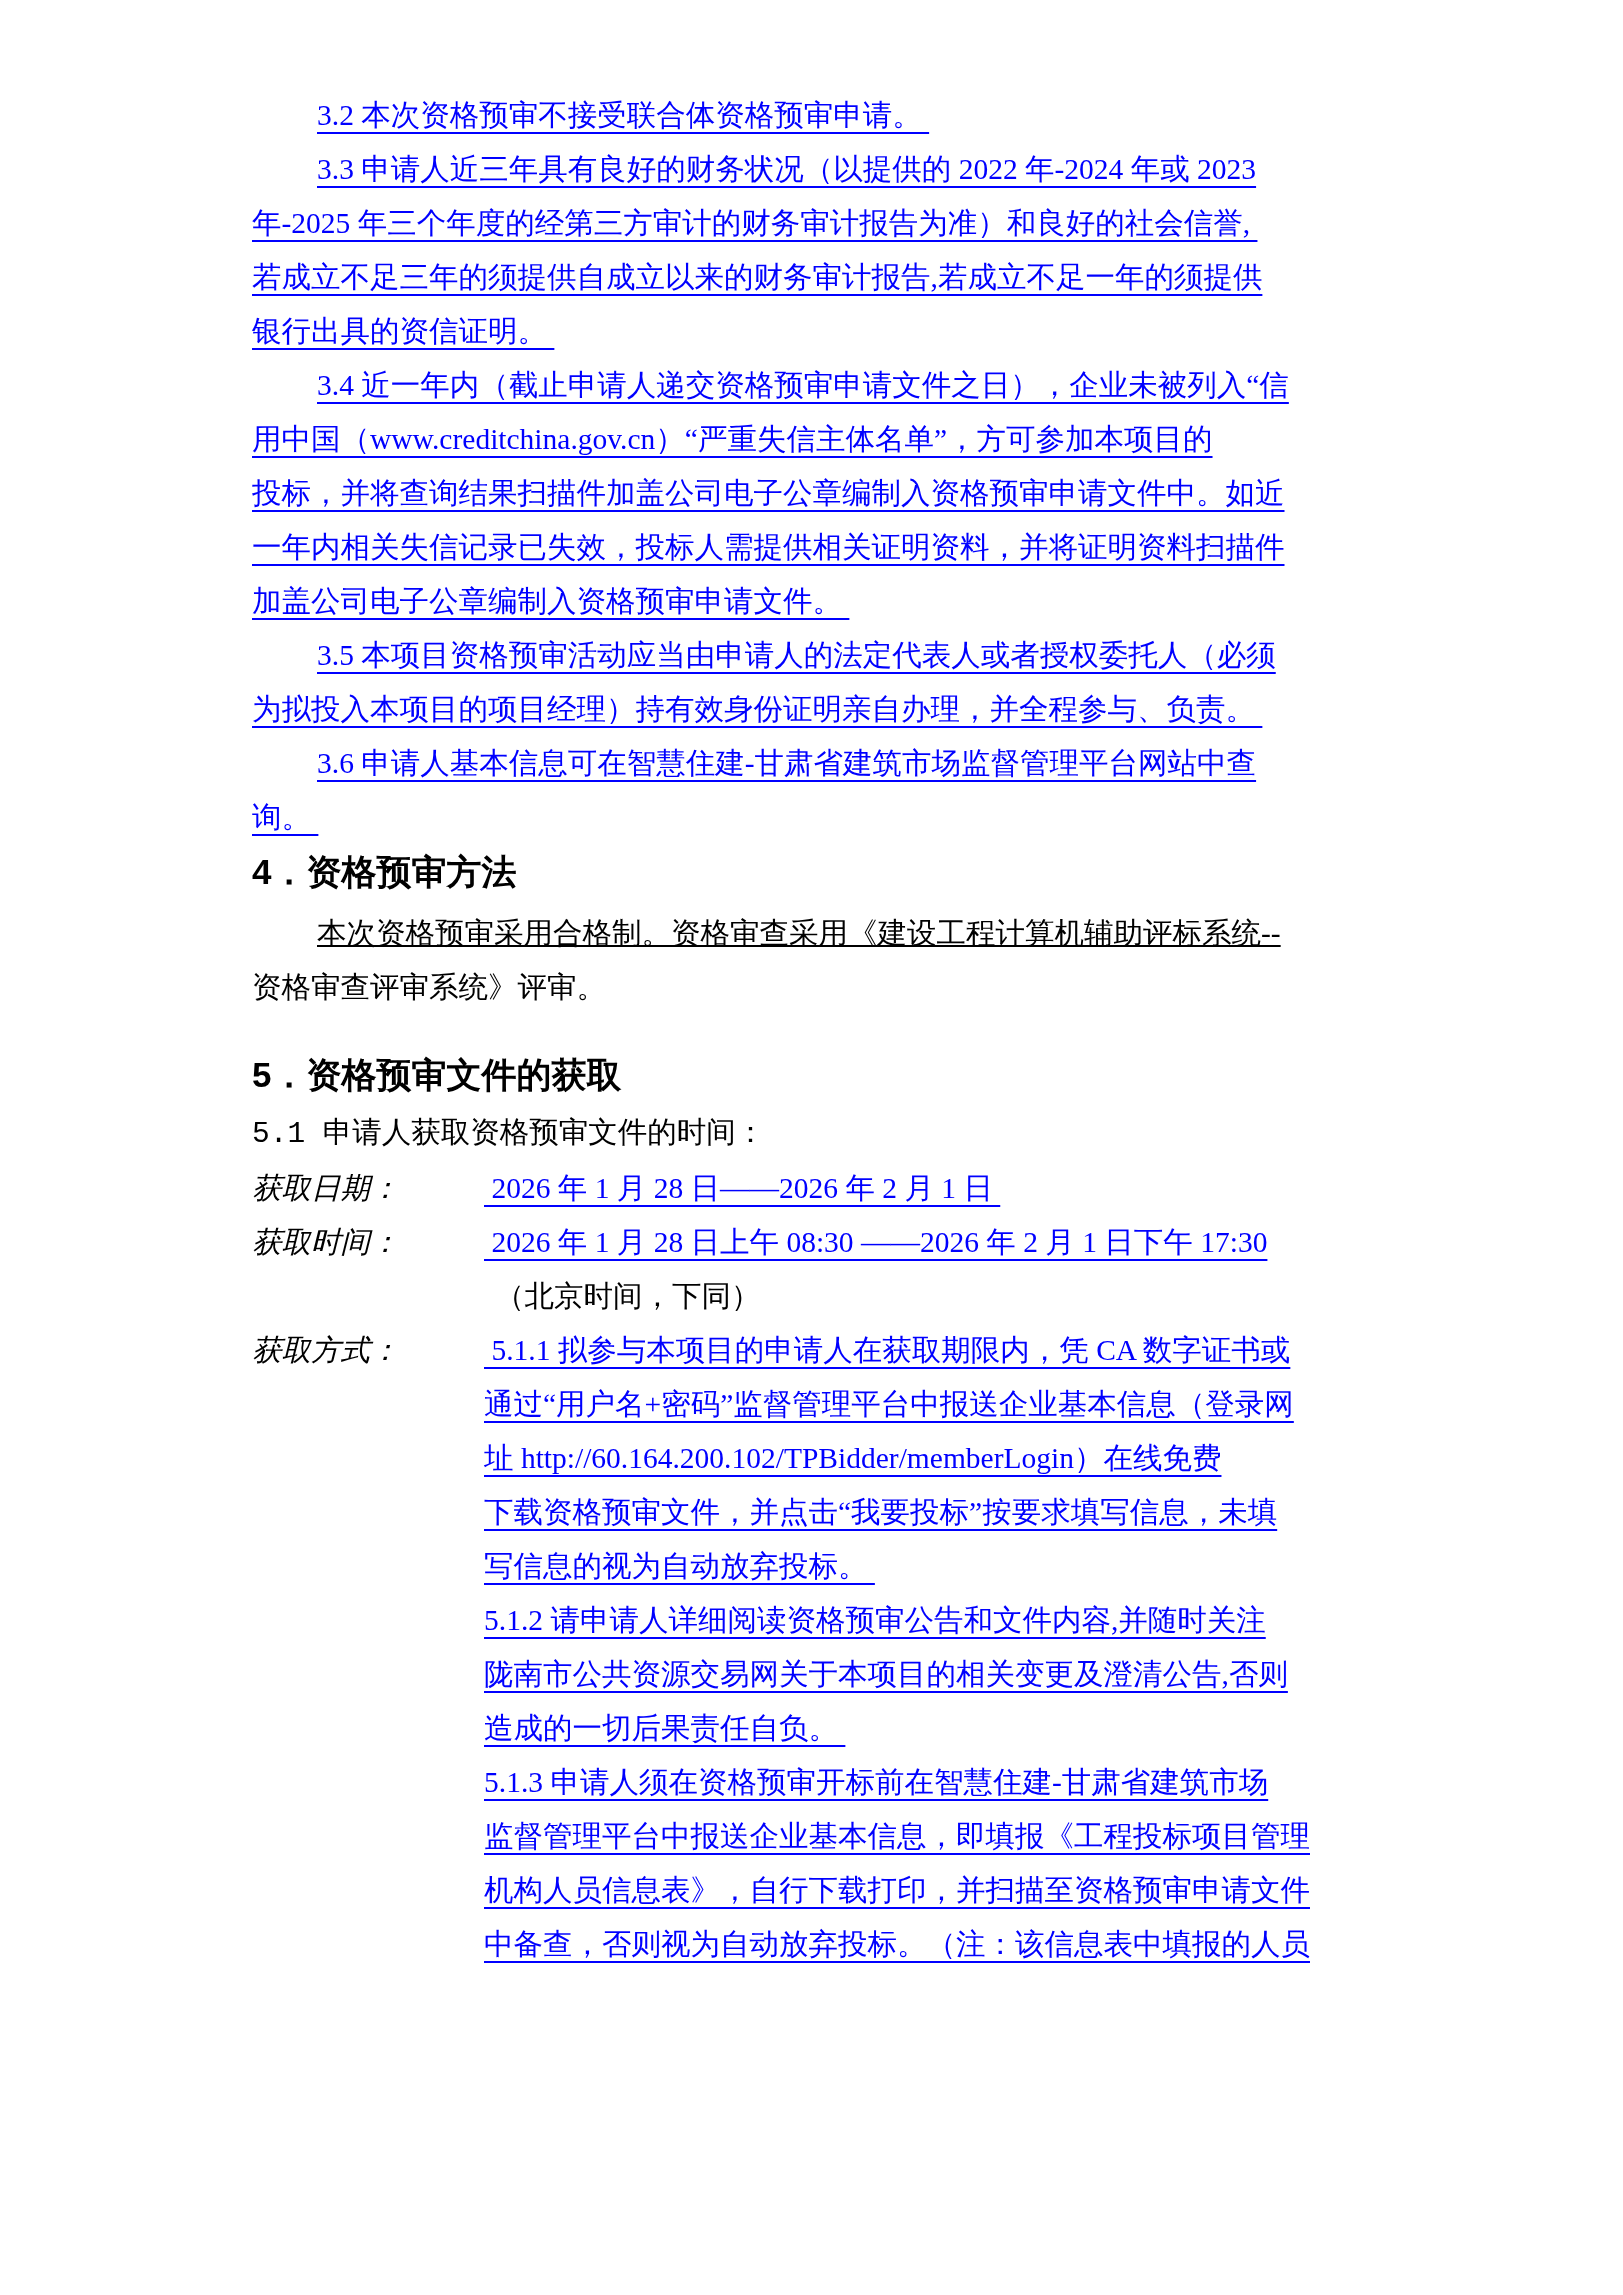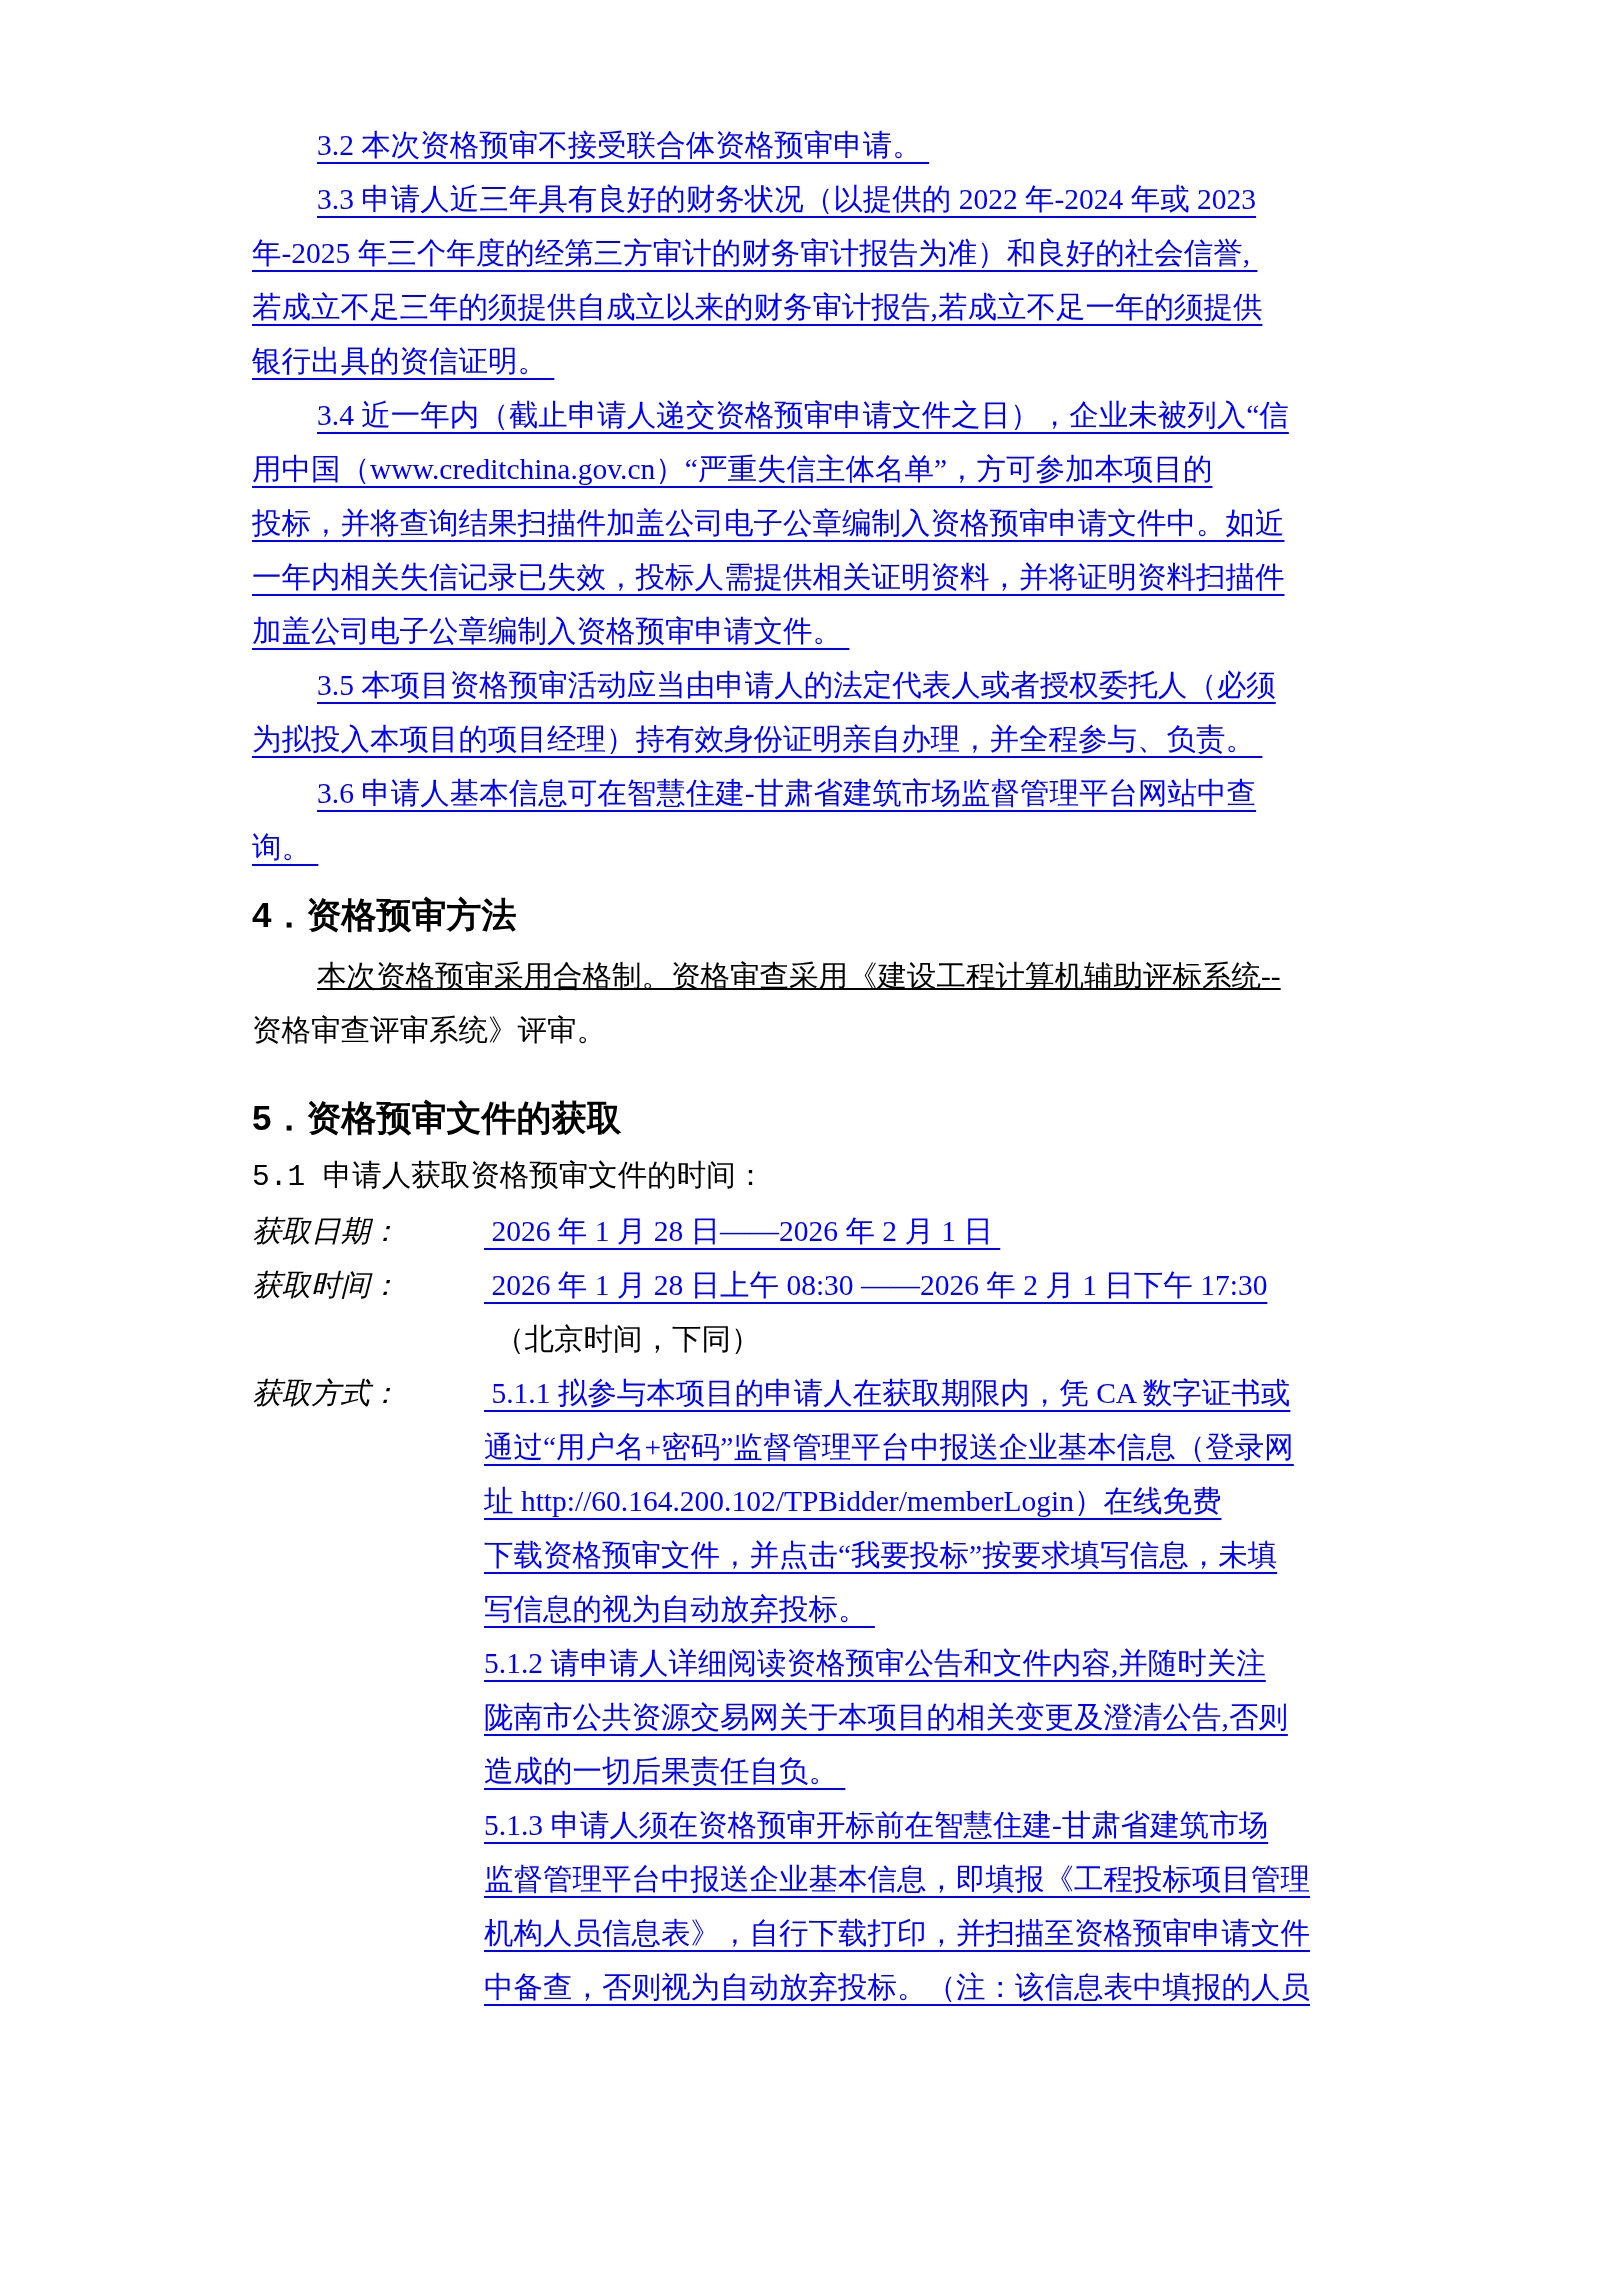--- a/index.html
+++ b/index.html
@@ -5,37 +5,37 @@
   html,body{margin:0;padding:0;background:#ffffff;}
   .page{
     position:relative;
     width:1623px;height:2295px;
     background:#ffffff;
     overflow:hidden;
     font-family:"Liberation Serif","DejaVu Serif",serif;
     font-size:29.5px;
     color:#000000;
   }
-  .content{padding:118px 193px 0 252px;}
+  .content{padding:88px 193px 0 252px;}
   .line{height:54px;line-height:54px;white-space:pre;}
   .indent{padding-left:65px;}
   .blue{
     color:#0000ff;
     text-decoration:underline;
     text-decoration-thickness:2px;
     text-underline-offset:6.5px;
   }
   .heading{
     font-family:"Liberation Sans","DejaVu Sans",sans-serif;
     font-weight:bold;
     font-size:35px;
     height:54px;line-height:54px;
     white-space:pre;
   }
-  .h4{margin-top:14px;}
+  .h4{margin-top:1px;}
   .h5{margin-top:34px;}
   .first-body{margin-top:6.5px;text-decoration:underline;}
   .intro51{margin-top:5.2px;font-family:Liberation Mono, monospace;}
   .row{display:flex;}
   .row .lab{width:232px;flex:none;white-space:pre;font-style:italic;}
   .row .val{flex:1;min-width:0;}
   .note-pad{padding-left:11px;}
 </style>
 </head>
 <body>

